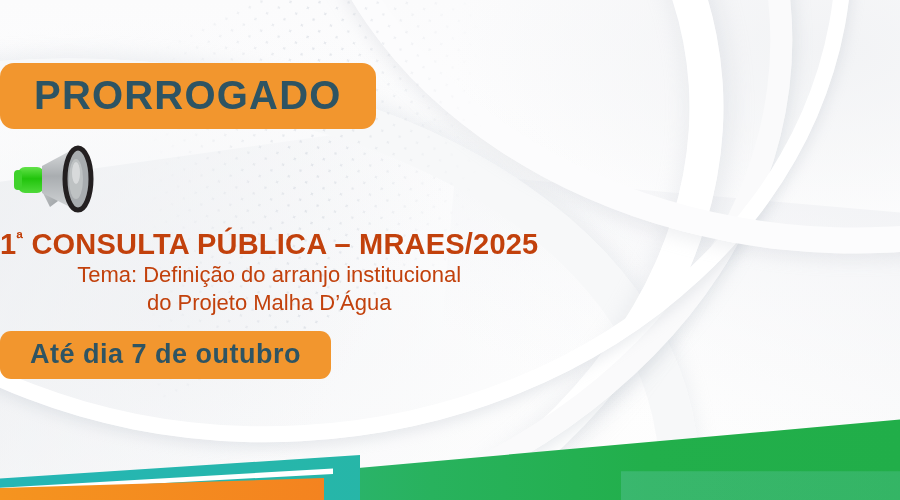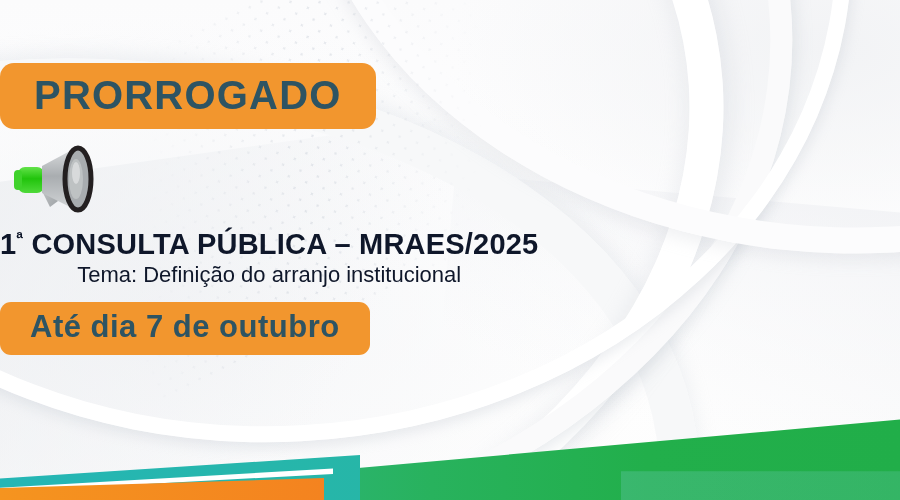--- a/index.html
+++ b/index.html
@@ -171,21 +171,21 @@
 
   .megaphone {
     margin-top: 14px;
     width: 120px;
     height: 72px;
   }
 
   .headings {
     margin-top: 12px;
     text-align: center;
-    color: #0f172a;
+    color: #c2410c;
   }
   .heading-main {
     font-size: 29px;
     font-weight: bold;
     letter-spacing: .2px;
     line-height: 1.18;
     white-space: nowrap;
   }
   .heading-main .ord {
     font-size: .62em;
@@ -195,21 +195,21 @@
   .heading-sub {
     font-size: 22px;
     font-weight: normal;
     line-height: 1.28;
     white-space: nowrap;
   }
 
   .pill-date {
     margin-top: 13px;
     padding: 9px 30px 11px;
-    font-size: 31px;
+    font-size: 27px;
     line-height: 1.05;
     border-radius: 11px;
   }
 </style>
 </head>
 <body>
 
 <div id="poster">
 
   <div class="bg-layer bg-base"></div>
@@ -265,18 +265,19 @@
         <ellipse cx="76" cy="36" rx="7" ry="20" fill="#c2c5c7" opacity=".85"></ellipse>
         <ellipse cx="76" cy="30" rx="4" ry="11" fill="#e2e4e5" opacity=".7"></ellipse>
       </svg>
     </div>
 
     <div class="headings">
       <div class="heading-main">
         <span>1</span><span class="ord">ª</span><span> CONSULTA PÚBLICA – MRAES/2025</span>
       </div>
       <div class="heading-sub">Tema: Definição do arranjo institucional</div>
+      <div class="heading-sub">do Projeto Malha D’Água</div>
     </div>
 
     <div class="pill pill-date">Até dia 7 de outubro</div>
 
   </div>
 </div>
 
 </body></html>

